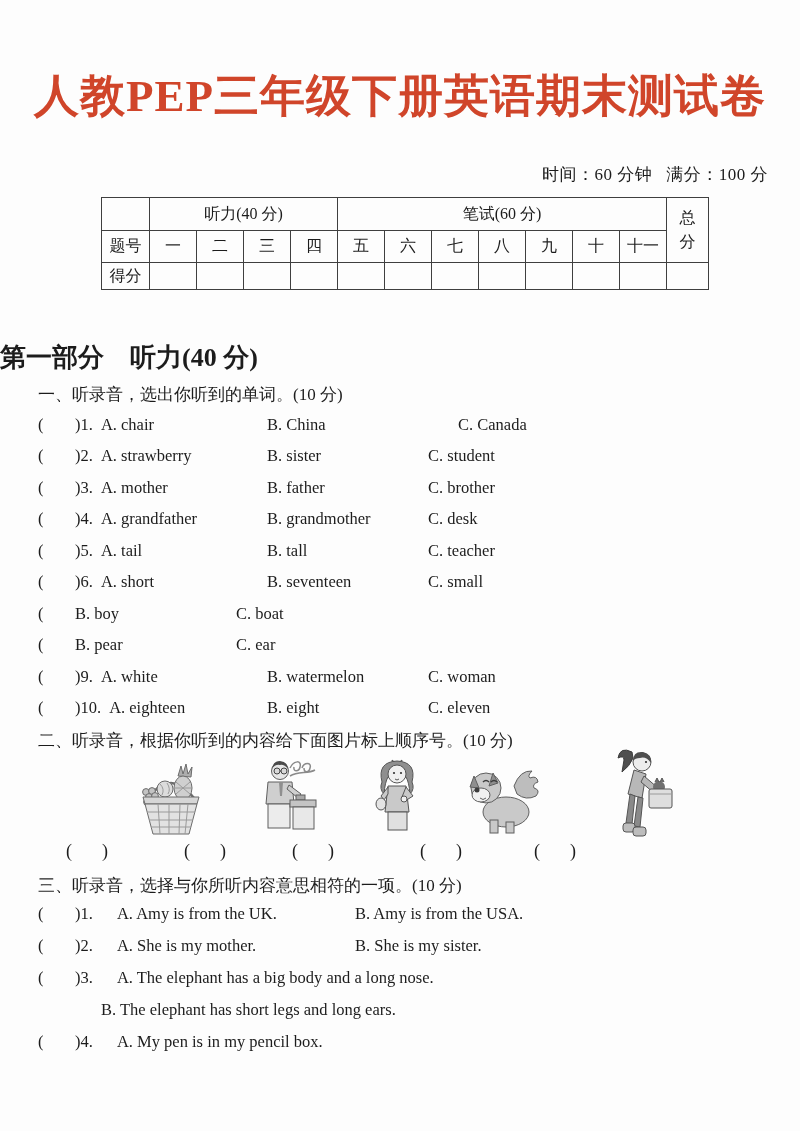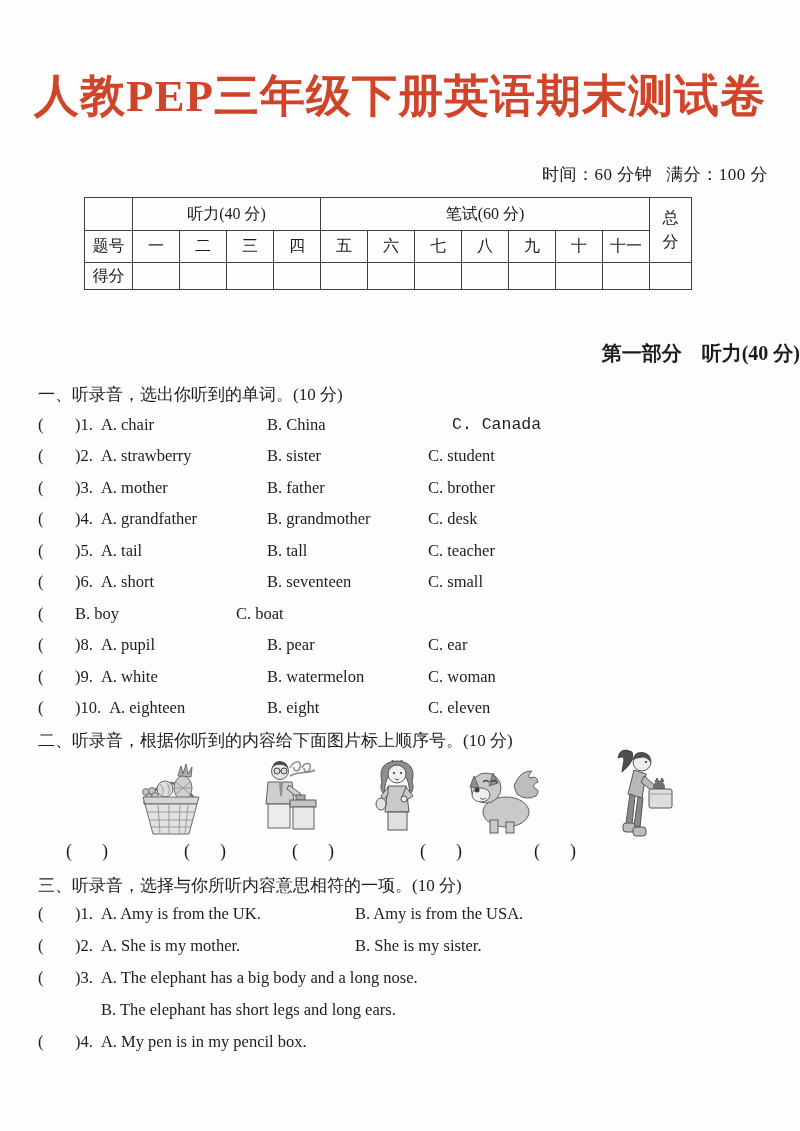--- a/index.html
+++ b/index.html
@@ -17,74 +17,74 @@
     font-size:45px;font-weight:700;
     letter-spacing:1px;
     color:#d0452a;
   }
   .time-info{
     position:absolute;top:163px;right:32px;
     font-size:17px;letter-spacing:.5px;
   }
   .time-info .gap{display:inline-block;width:14px;}
   table.score{
-    position:absolute;top:197px;left:84px;
+    position:absolute;top:197px;left:101px;
     width:607px;border-collapse:collapse;table-layout:fixed;
   }
   table.score td{
     border:1px solid #3f3f3f;
     text-align:center;vertical-align:middle;
     font-size:16px;padding:0;
   }
   tr.r1 td{height:32px;}
   tr.r2 td{height:31px;}
   tr.r3 td{height:26px;}
   td.total-cell span{
     display:inline-block;width:1.05em;
     word-break:break-all;line-height:1.5;font-size:16px;
   }
   .part-heading{
     position:absolute;top:340px;left:0;width:100%;
-    text-align:right;font-size:20px;font-weight:700;
+    text-align:left;font-size:26px;font-weight:700;
   }
   .sec-title{
     position:absolute;left:38px;
     font-size:17px;white-space:nowrap;
   }
   .sec1-title{top:383px;}
   .sec2-title{top:729px;}
   .sec3-title{top:874px;}
   .p1-list{position:absolute;top:409px;left:0;width:800px;}
   .q-row{
     height:31.5px;display:flex;align-items:center;
     padding-left:38px;font-size:16.5px;white-space:nowrap;
   }
   .c-open{width:37px;}
   .c-a{width:192px;}
   .c-b{width:161px;}
   .c-a .opt{margin-left:8px;}
-  .q-row.shift-c .c-c{margin-left:24px;font-family:Liberation Mono, monospace;}
+  .q-row.shift-c .c-c{margin-left:30px;}
   .pics{position:absolute;top:750px;left:0;width:800px;height:95px;}
   .pic{position:absolute;}
   .pic-1{left:136px;top:14px;}
   .pic-2{left:260px;top:8px;}
   .pic-3{left:364px;top:4px;}
   .pic-4{left:466px;top:10px;}
   .pic-5{left:596px;top:-4px;}
   .order-parens{position:absolute;top:841px;left:0;width:800px;height:26px;font-size:18px;}
   .op-group{position:absolute;top:0;}
   .op-group .close{margin-left:30px;}
   .og-1{left:66px;}.og-2{left:184px;}.og-3{left:292px;}.og-4{left:420px;}.og-5{left:534px;}
   .p3-list{position:absolute;top:898px;left:0;width:800px;}
   .q3-row{
     height:32px;display:flex;align-items:center;
     padding-left:38px;font-size:16.5px;white-space:nowrap;
   }
   .c3-a{width:280px;}
-  .c3-a .opt{margin-left:8px;}
+  .c3-a .opt{margin-left:24px;}
   .q3-line2{padding-left:101px;}
 </style>
 </head>
 <body>
 
 <div class="page">
 
   <div class="title" style="color: rgb(208, 69, 42); text-align: center;">人教PEP三年级下册英语期末测试卷</div>
 
   <div class="time-info">
@@ -177,21 +177,20 @@
       <span class="c-b">B. seventeen</span>
       <span class="c-c">C. small</span>
     </div>
     <div class="q-row">
       <span class="c-open">(</span>
       <span class="c-b">B. boy</span>
       <span class="c-c">C. boat</span>
     </div>
     <div class="q-row">
       <span class="c-open">(</span>
-      <span class="c-a"><span>)</span><span>8.</span><span class="opt">A. pupil</span></span>
       <span class="c-b">B. pear</span>
       <span class="c-c">C. ear</span>
     </div>
     <div class="q-row">
       <span class="c-open">(</span>
       <span class="c-a"><span>)</span><span>9.</span><span class="opt">A. white</span></span>
       <span class="c-b">B. watermelon</span>
       <span class="c-c">C. woman</span>
     </div>
     <div class="q-row">

